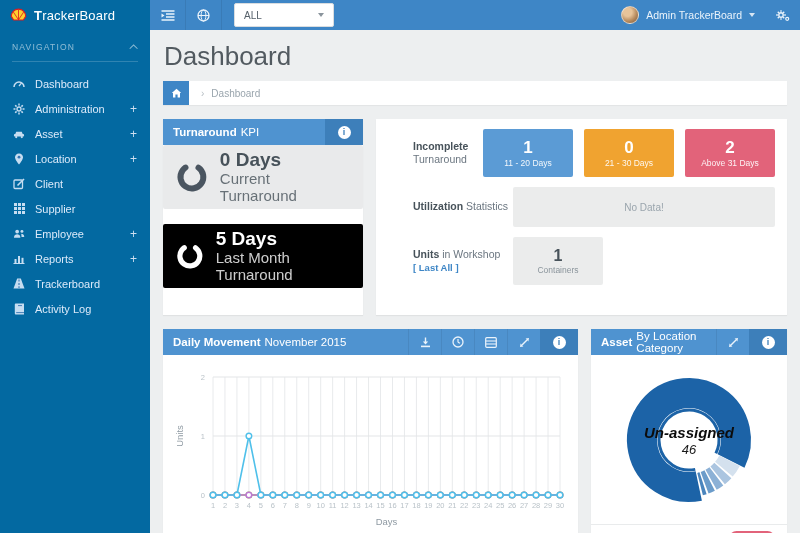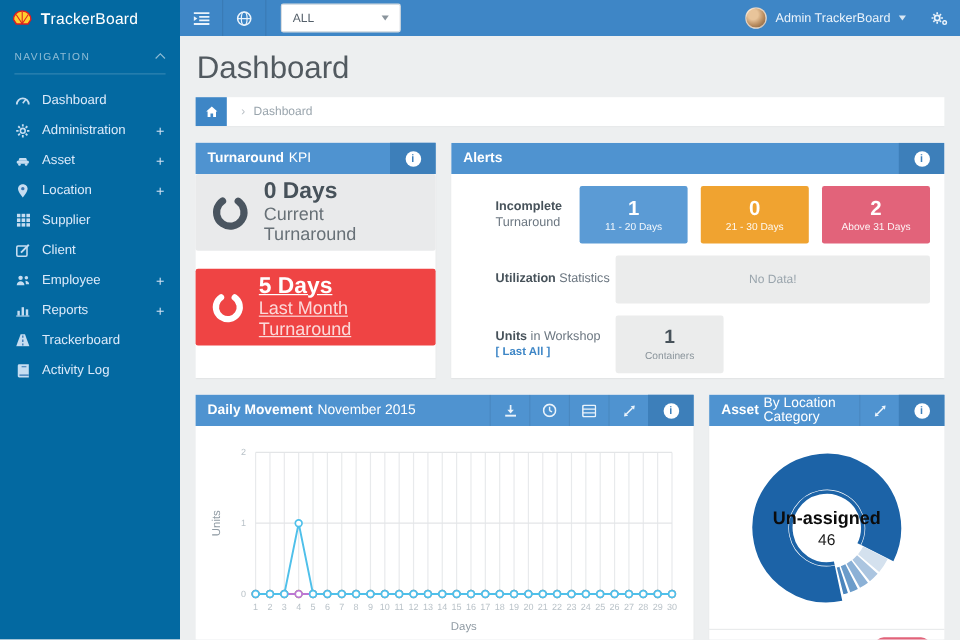--- a/index.html
+++ b/index.html
@@ -68,21 +68,21 @@
   .info-dot { width:13px; height:13px; background:#fff; border-radius:50%; color:#3d7fba;
     font-size:9px; font-weight:bold; display:flex; align-items:center; justify-content:center; }
   .info-dot::after { content:"i"; }
 
   
   .panel-turnaround { width:200px; height:196px; }
   .pt-body { }
   .stat { height:64px; border-radius:2px; display:flex; align-items:center; padding:0 13px;
     gap:12px; margin-bottom:15px; }
   .stat.gray { background:#e9eaeb; color:#47525a; }
-  .stat.green { background:#ef4444; color:#fff; margin-bottom:0;text-decoration:underline; }
+  .stat.green { background:#000000; color:#fff; margin-bottom:0; }
   .stat-val { font-size:19px; font-weight:bold; line-height:1.1; }
   .stat-cap { font-size:15px; opacity:.8; }
 
   
   .panel-alerts { flex:1; height:196px; overflow:hidden; }
   .pa-body { padding:10px 12px; }
   .a-row { display:flex; align-items:center; margin-bottom:10px; }
   .a-label { width:100px; font-size:10.5px; color:#6b7680; line-height:1.25;margin-left:25px; }
   .a-label b { color:#47525a; }
   .a-link { font-size:9.5px; font-weight:bold; color:#3e86c6; cursor:pointer; }
@@ -100,21 +100,21 @@
   .u-box .a-cap { font-size:8.5px; color:#8b959c; }
 
   
   .panel-daily { width:415px; }
   .pd-body { padding:8px 10px 10px 10px; }
   #dm-chart text.tk { font-size:7.5px; fill:#b9c2c8; font-family:"Liberation Sans",sans-serif; }
   #dm-chart text.ax { font-size:9.5px; fill:#8f9aa3; font-family:"Liberation Sans",sans-serif; }
 
   
   .panel-asset { flex:1; }
-  .ps-body { padding:7px 0 6px 0; display:flex; justify-content:center; }
+  .ps-body { padding:7px 0 6px 0; display:flex; justify-content:center;font-style:italic; }
   .donut-wrap { position:relative; width:156px; height:156px; }
   .donut-center { position:absolute; inset:0; display:flex; flex-direction:column;
     align-items:center; justify-content:center; pointer-events:none; }
   .dc-label { font-size:15px; font-weight:800; color:#0c0c0c; }
   .dc-value { font-size:13px; color:#1a1a1a; margin-top:1px; }
   .p-foot { border-top:1px solid #e9ebec; padding:6px 12px; display:flex; align-items:center;
     font-size:10.5px; color:#5b6770; }
   .foot-badge { margin-left:auto; width:46px; height:15px; background:#e2637a; border-radius:8px; }
 </style>
 </head>
@@ -187,45 +187,45 @@
             <svg width="10" height="12" viewBox="0 0 10 12">
               <path d="M5 0.5 C2.5 0.5 1 2.4 1 4.3 C1 7 5 11.5 5 11.5 C5 11.5 9 7 9 4.3 C9 2.4 7.5 0.5 5 0.5 Z" fill="#dceafa"></path>
               <circle cx="5" cy="4.2" r="1.4" fill="#3a77b6"></circle>
             </svg>
           </span>
         <span>Location</span>
           <span class="plus">+</span>
       </li>
       <li>
         <span class="nicon">
+            <svg width="12" height="12" viewBox="0 0 12 12">
+              <rect x="1" y="2" width="8.5" height="8.5" rx="1" fill="none" stroke="#dceafa" stroke-width="1.3"></rect>
+              <line x1="4.5" y1="7.5" x2="11" y2="1" stroke="#dceafa" stroke-width="1.6"></line>
+            </svg>
+          </span>
+        <span>Client</span>
+          <span class="plus"></span>
+      </li>
+      <li>
+        <span class="nicon">
             <svg width="11" height="11" viewBox="0 0 11 11">
               <g fill="#dceafa">
                 <rect x="0" y="0" width="3" height="3"></rect>
                 <rect x="4" y="0" width="3" height="3"></rect>
                 <rect x="8" y="0" width="3" height="3"></rect>
                 <rect x="0" y="4" width="3" height="3"></rect>
                 <rect x="4" y="4" width="3" height="3"></rect>
                 <rect x="8" y="4" width="3" height="3"></rect>
                 <rect x="0" y="8" width="3" height="3"></rect>
                 <rect x="4" y="8" width="3" height="3"></rect>
                 <rect x="8" y="8" width="3" height="3"></rect>
               </g>
             </svg>
           </span>
         <span>Supplier</span>
-          <span class="plus"></span>
-      </li>
-      <li>
-        <span class="nicon">
-            <svg width="12" height="12" viewBox="0 0 12 12">
-              <rect x="1" y="2" width="8.5" height="8.5" rx="1" fill="none" stroke="#dceafa" stroke-width="1.3"></rect>
-              <line x1="4.5" y1="7.5" x2="11" y2="1" stroke="#dceafa" stroke-width="1.6"></line>
-            </svg>
-          </span>
-        <span>Client</span>
           <span class="plus"></span>
       </li>
       <li>
         <span class="nicon">
             <svg width="13" height="11" viewBox="0 0 13 11">
               <circle cx="4.5" cy="3.4" r="2" fill="#dceafa"></circle>
               <path d="M1 10 C1 7.6 3 6.4 4.5 6.4 C6 6.4 8 7.6 8 10 Z" fill="#dceafa"></path>
               <circle cx="9.7" cy="3.2" r="1.6" fill="#dceafa"></circle>
               <path d="M8.9 5.9 C10.6 5.9 12.2 7 12.2 9.2 L9.3 9.2" fill="#dceafa"></path>
             </svg>
@@ -358,28 +358,20 @@
               </svg>
             <div>
               <div class="stat-val">5 Days</div>
               <div class="stat-cap">Last Month Turnaround</div>
             </div>
           </div>
         </div>
       </div>
 
       <div class="panel panel-alerts">
-        <div class="p-head">
-          <b>Alerts</b>
-          <div class="head-cells">
-            <div class="icon-cell info-cell">
-                <span class="info-dot"></span>
-              </div>
-          </div>
-        </div>
         <div class="pa-body">
           <div class="a-row">
             <div class="a-label"><b>Incomplete</b><br><span>Turnaround</span></div>
             <div class="a-boxes">
               <div class="a-box b0">
                 <div class="a-val">1</div>
                 <div class="a-cap">11 - 20 Days</div>
               </div>
               <div class="a-box b1">
                 <div class="a-val">0</div>

